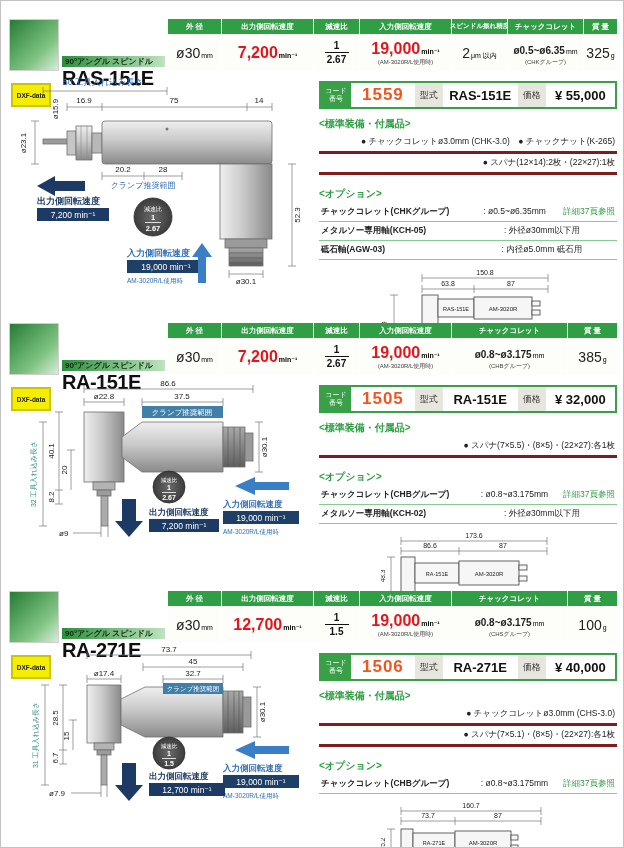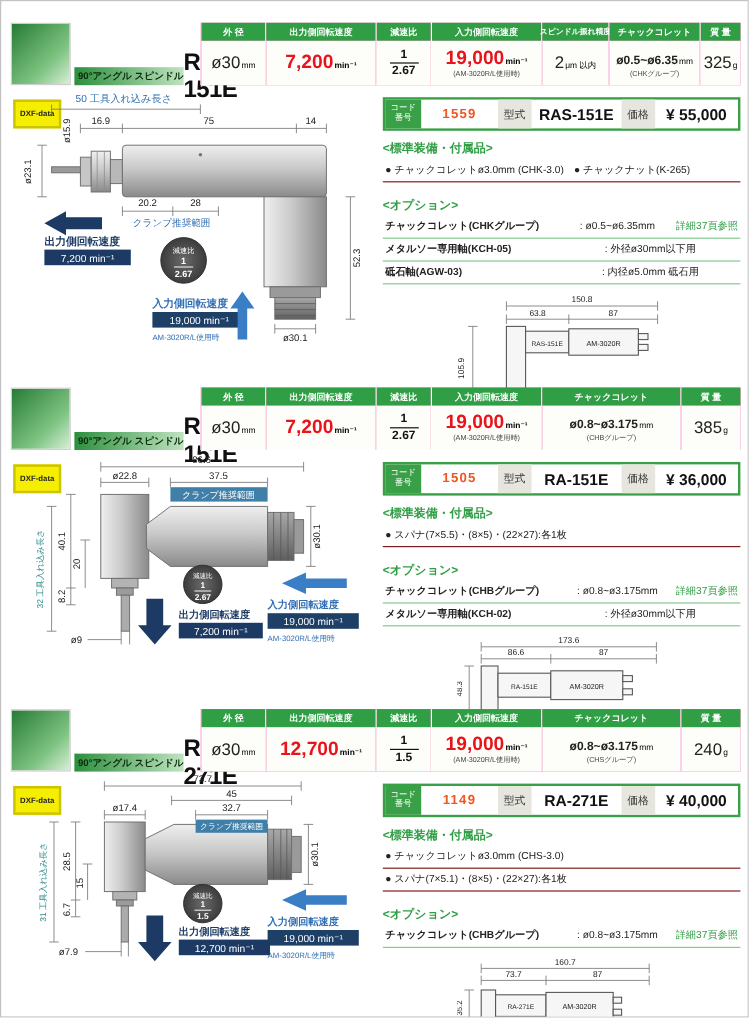--- a/index.html
+++ b/index.html
@@ -1,47 +1,47 @@
 <!DOCTYPE html>
 <html><head>
 <meta charset="utf-8">
 <style>
   html,body{margin:0;padding:0;background:#e8e8e8;font-family:"Liberation Sans","DejaVu Sans",sans-serif;}
   .page{position:relative;width:624px;height:848px;margin:0 auto;background:#ffffff;border:1px solid #c2c2c2;box-sizing:border-box;overflow:hidden;}
   .section{position:absolute;left:0;width:624px;}
   
   .sec-header{position:absolute;top:0;left:8px;width:608px;height:52px;display:flex;}
   .gsq{width:50px;height:52px;background:linear-gradient(135deg,#267c35 0%,#7ec381 65%,#d8eed8 100%);border:1px solid #cfcfcf;box-sizing:border-box;margin-right:3px;}
-  .model-block{width:103px;display:flex;flex-direction:row;margin-right:2px;margin-top:37px;}
+  .model-block{width:103px;display:flex;flex-direction:column;margin-right:2px;margin-top:37px;}
   .model-cat{height:15px;background:linear-gradient(90deg,#2c8f3d,#bfe3c0);font-size:8px;font-weight:bold;color:#0b2b0b;display:flex;align-items:center;padding-left:3px;white-space:nowrap;}
   .model-name{flex:1;display:flex;align-items:center;font-size:20px;font-weight:bold;color:#101010;letter-spacing:-0.5px;}
-  .spec{flex:1;display:flex;background:#ec4899;}
+  .spec{flex:1;display:flex;background:#0f766e;}
   .spec-col{display:flex;flex-direction:column;border-left:1px solid #ffffff;box-sizing:border-box;}
   .spec-h{height:15px;background:#2f9e44;color:#fff;font-size:7.5px;font-weight:bold;display:flex;align-items:center;justify-content:center;white-space:nowrap;}
   .spec-h.tight{font-size:6.5px;}
   .spec-b{flex:1;background:#fdfdfa;display:flex;flex-direction:column;align-items:center;justify-content:center;line-height:1.1;text-align:center;}
   .main{font-size:14px;color:#222;}
   .main.sm{font-size:10px;font-weight:bold;}
   .red{color:#e8131b;font-weight:bold;font-size:16px;}
   .u{font-size:7px;color:inherit;margin-left:1px;}
   .cellnote{font-size:6px;color:#444;margin-top:1px;}
   .frac{display:flex;flex-direction:column;align-items:center;font-size:10px;font-weight:bold;color:#111;line-height:1;}
   .fbar{width:24px;height:1px;background:#111;margin:1.5px 0;}
   
   .dxf{position:absolute;left:10px;top:64px;width:40px;height:24px;background:#f6ee00;border:2px solid #cdc400;color:#222;font-size:6.5px;font-weight:bold;display:flex;align-items:center;justify-content:center;box-sizing:border-box;}
   
   .info{position:absolute;left:318px;top:62px;width:298px;}
   .code-row{display:flex;align-items:stretch;border:2px solid #3aa047;height:24px;margin-bottom:8px;background:#fff;}
   .code-lab{width:28px;background:#3aa047;color:#fff;font-size:7px;line-height:1.2;display:flex;align-items:center;justify-content:center;text-align:center;padding:1px;}
-  .code-num{flex:1.15;color:#f0561e;font-size:11px;font-weight:bold;display:flex;align-items:center;justify-content:center;letter-spacing:1px;}
+  .code-num{flex:1.15;color:#f0561e;font-size:17px;font-weight:bold;display:flex;align-items:center;justify-content:center;letter-spacing:1px;}
   .lab2{width:28px;background:#e6e6df;color:#333;font-size:9px;display:flex;align-items:center;justify-content:center;}
   .type-v{flex:1.35;font-size:13px;font-weight:bold;color:#111;display:flex;align-items:center;justify-content:center;}
   .price-v{flex:1.25;font-size:13px;font-weight:bold;color:#111;display:flex;align-items:center;justify-content:center;}
   .heading{color:#2f9e44;font-size:10px;font-weight:bold;margin:6px 0 2px 0;}
-  .item{font-size:8.5px;color:#222;padding:3px 2px;border-bottom:1px solid #7f1d1d;white-space:nowrap;}
+  .item{font-size:8.5px;color:#222;padding:3px 2px;border-bottom:3px solid #7f1d1d;white-space:nowrap;text-align:right;}
   .opt-row{display:flex;font-size:8.5px;color:#222;padding:3px 2px;border-bottom:1px solid #85cb92;align-items:baseline;}
   .opt-name{width:148px;font-weight:bold;}
   .opt-val{flex:1;text-align:center;}
   .opt-note{color:#2f9e44;margin-left:3px;white-space:nowrap;}
   .outline{display:block;margin:8px auto 0 auto;}
   .diag{position:absolute;left:6px;top:52px;}
   svg text{font-family:"Liberation Sans","DejaVu Sans",sans-serif;}
   .dl{stroke:#777;stroke-width:0.7;}
   .shape{stroke:#6e6e6e;stroke-width:0.8;}
   .oshape{fill:#f6f6f6;stroke:#555;stroke-width:0.9;}
@@ -206,20 +206,21 @@
     <div class="code-row">
       <div class="code-lab">コード番号</div>
       <div class="code-num">1559</div>
       <div class="lab2">型式</div>
       <div class="type-v">RAS-151E</div>
       <div class="lab2">価格</div>
       <div class="price-v">¥ 55,000</div>
     </div>
     <div class="heading">&lt;標準装備・付属品&gt;</div>
     <div class="item">● チャックコレットø3.0mm (CHK-3.0)　● チャックナット(K-265)</div>
+    <div class="item">● スパナ(12×14):2枚・(22×27):1枚</div>
     <div class="heading" style="margin-top:12px">&lt;オプション&gt;</div>
     <div class="opt-row">
           <span class="opt-name">チャックコレット(CHKグループ)</span>
           <span class="opt-val">: ø0.5~ø6.35mm</span>
           <span class="opt-note">詳細37頁参照</span>
         </div>
     <div class="opt-row">
           <span class="opt-name">メタルソー専用軸(KCH-05)</span>
           <span class="opt-val">: 外径ø30mm以下用</span>
         </div>
@@ -380,21 +381,21 @@
     <text x="177" y="154" font-size="8.5" fill="#fff" text-anchor="middle">7,200 min⁻¹</text>
   </svg>
 
   <div class="info">
     <div class="code-row">
       <div class="code-lab">コード番号</div>
       <div class="code-num">1505</div>
       <div class="lab2">型式</div>
       <div class="type-v">RA-151E</div>
       <div class="lab2">価格</div>
-      <div class="price-v">¥ 36,000</div>
+      <div class="price-v">¥ 32,000</div>
     </div>
     <div class="heading">&lt;標準装備・付属品&gt;</div>
     <div class="item">● スパナ(7×5.5)・(8×5)・(22×27):各1枚</div>
     <div class="heading" style="margin-top:12px">&lt;オプション&gt;</div>
     <div class="opt-row">
           <span class="opt-name">チャックコレット(CHBグループ)</span>
           <span class="opt-val">: ø0.8~ø3.175mm</span>
           <span class="opt-note">詳細37頁参照</span>
         </div>
     <div class="opt-row">
@@ -472,21 +473,21 @@
       <div class="spec-col" style="width:116px">
         <div class="spec-h">チャックコレット</div>
         <div class="spec-b">
               <div><span class="main sm" style="font-size:10px">ø0.8~ø3.175</span><span class="u">mm</span></div>
               <div class="cellnote">(CHSグループ)</div>
             </div>
       </div>
       <div class="spec-col" style="width:50px">
         <div class="spec-h">質 量</div>
         <div class="spec-b">
-              <div><span class="main">240</span><span class="u">g</span></div>
+              <div><span class="main">100</span><span class="u">g</span></div>
             </div>
       </div>
     </div>
   </div>
 
   <div class="dxf">DXF-data</div>
 
   <svg class="diag" width="308" height="200" viewBox="0 0 308 200">
     <g>
       <rect x="80" y="42" width="34" height="58" fill="url(#gmh)" class="shape"></rect>
@@ -554,21 +555,21 @@
     <text x="216" y="155" font-size="6.5" fill="#2f6eb5">AM-3020R/L使用時</text>
     <polygon points="115,120 129,120 129,142 136,142 122,158 108,142 115,142" fill="#1c3a63"></polygon>
     <text x="142" y="136" font-size="8.5" font-weight="bold" fill="#1c3a63">出力側回転速度</text>
     <rect x="142" y="140" width="76" height="13" fill="#1c3a63"></rect>
     <text x="180" y="150" font-size="8.5" fill="#fff" text-anchor="middle">12,700 min⁻¹</text>
   </svg>
 
   <div class="info">
     <div class="code-row">
       <div class="code-lab">コード番号</div>
-      <div class="code-num">1149</div>
+      <div class="code-num">1506</div>
       <div class="lab2">型式</div>
       <div class="type-v">RA-271E</div>
       <div class="lab2">価格</div>
       <div class="price-v">¥ 40,000</div>
     </div>
     <div class="heading">&lt;標準装備・付属品&gt;</div>
     <div class="item">● チャックコレットø3.0mm (CHS-3.0)</div>
     <div class="item">● スパナ(7×5.1)・(8×5)・(22×27):各1枚</div>
     <div class="heading" style="margin-top:12px">&lt;オプション&gt;</div>
     <div class="opt-row">

